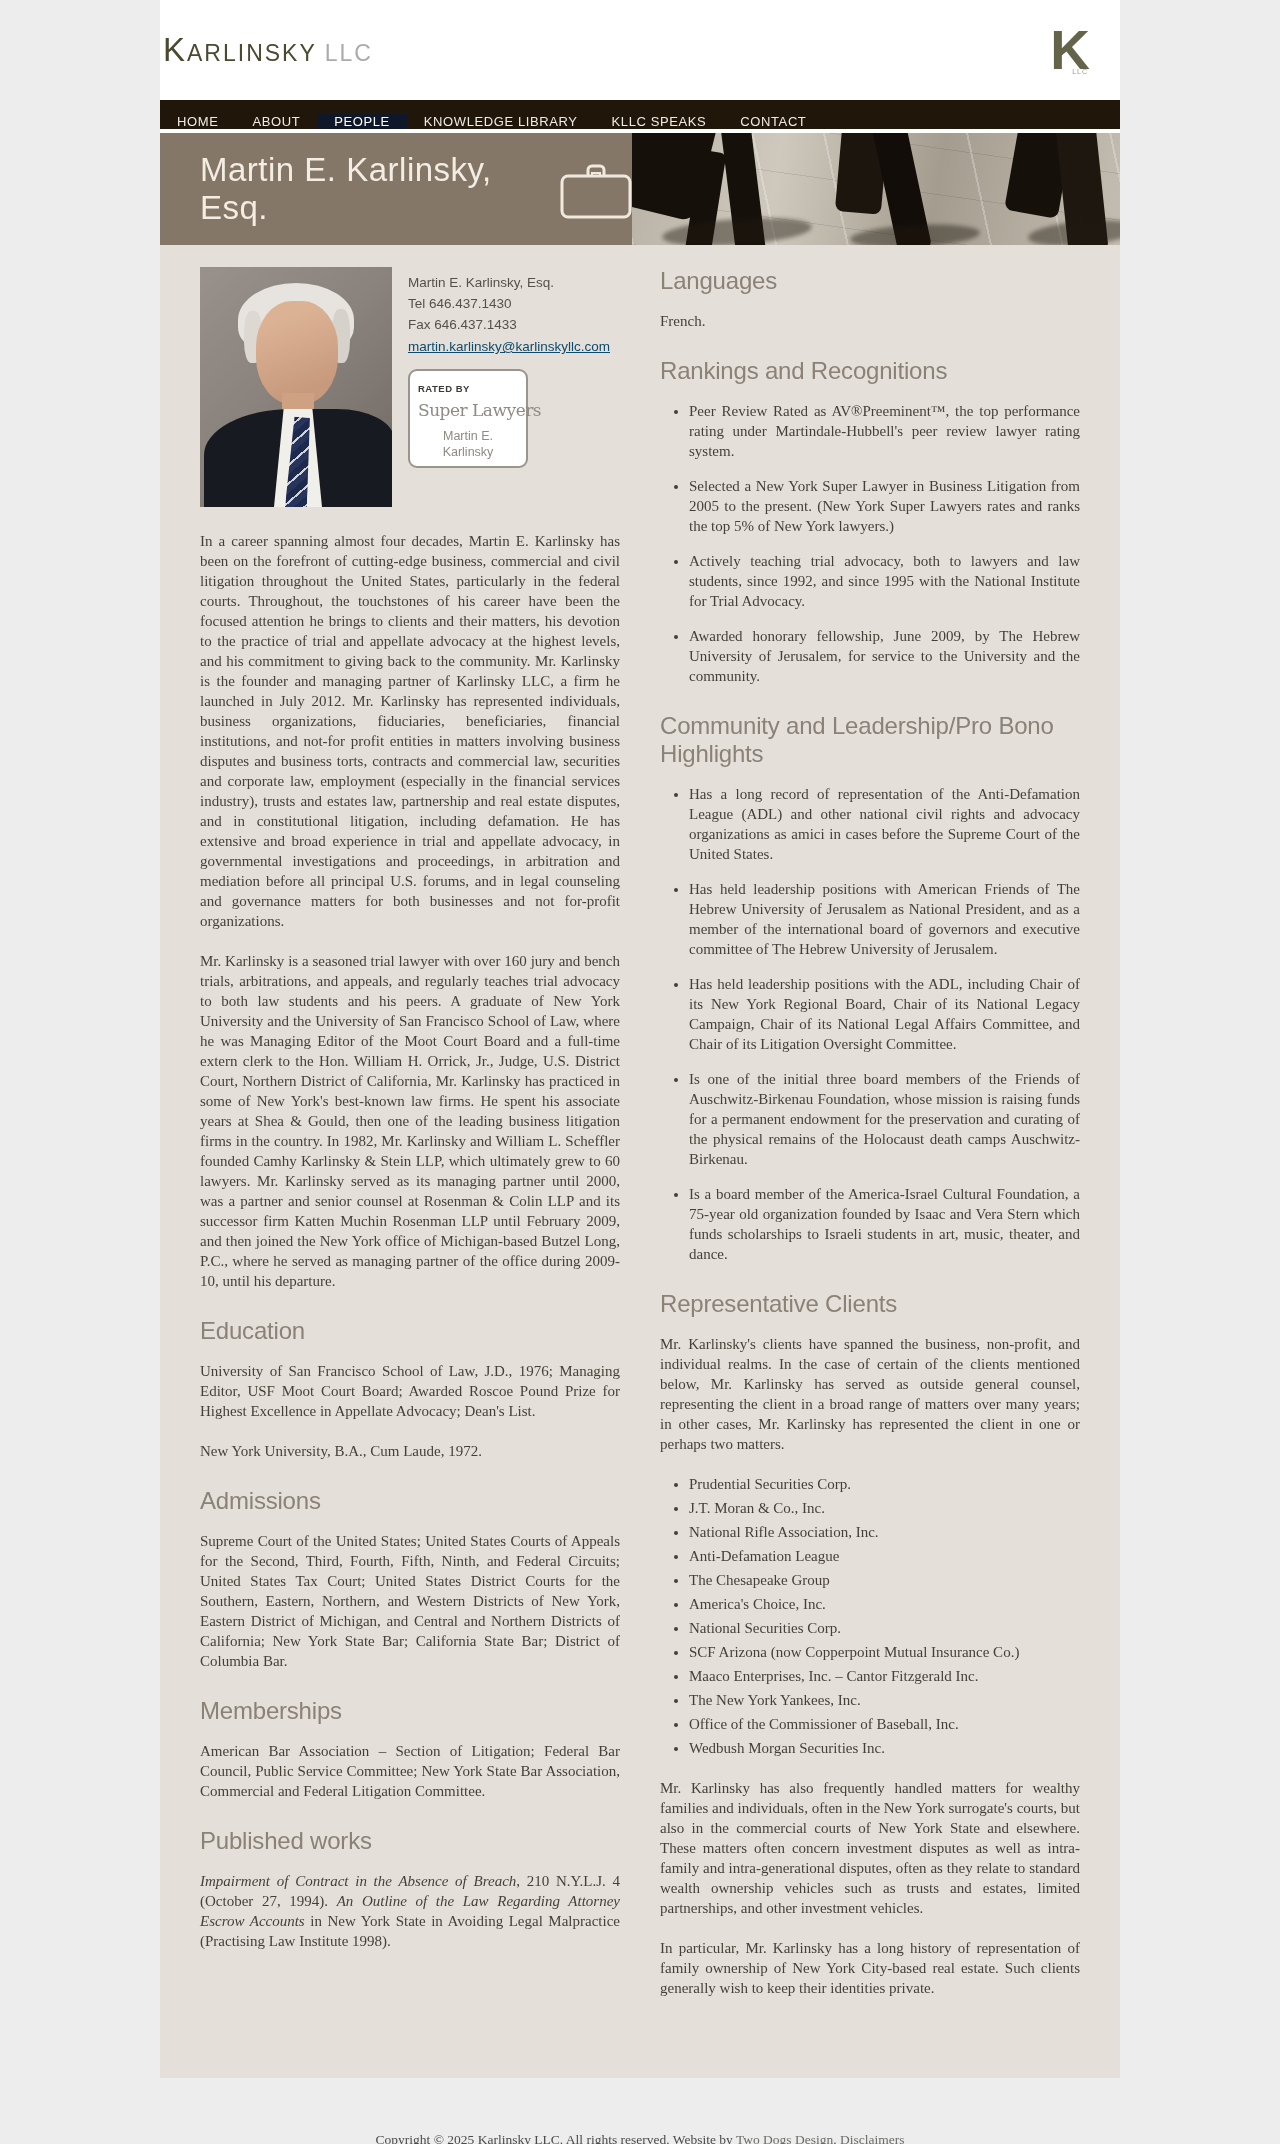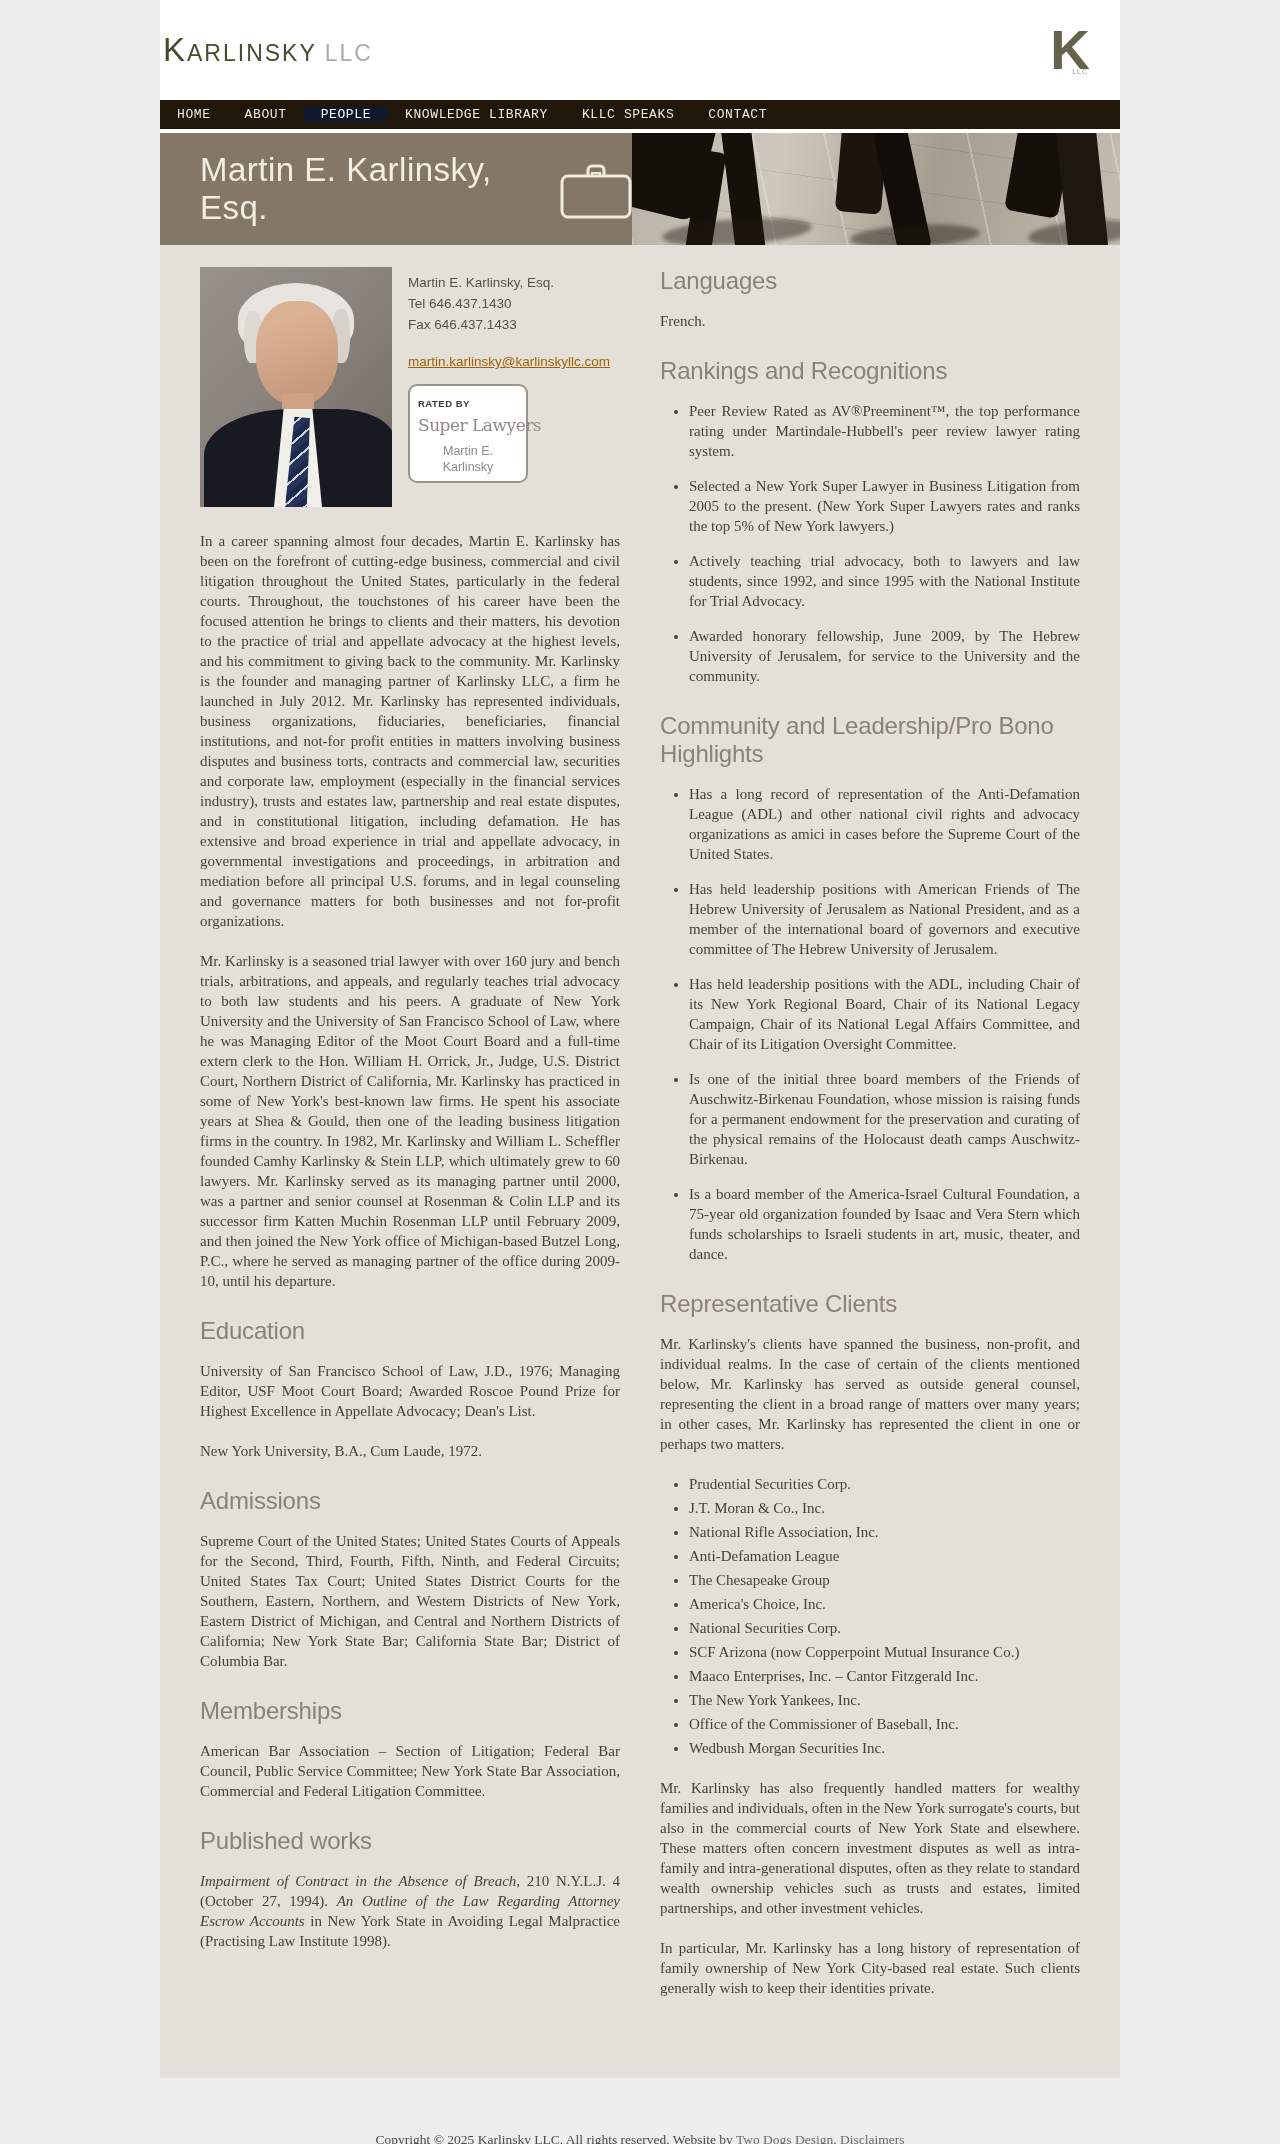--- a/index.html
+++ b/index.html
@@ -9,21 +9,21 @@
   
   .site-header { background:#ffffff; height:100px; display:flex; align-items:center; justify-content:space-between; padding:0 18px 0 3px; }
   .logo { font-family:"Liberation Sans", sans-serif; color:#4c4c33; font-size:33px; letter-spacing:2px; font-variant:small-caps; font-weight:400; }
   .logo .lg-main { color:#4b4a31; text-transform:capitalize; }
   .logo .lg-suffix { color:#ababab; margin-left:8px; }
   .logo-mark { position:relative; text-align:right; line-height:1; padding-right:14px; }
   .logo-mark .mark-k { font-size:55px; font-weight:bold; color:#636449; letter-spacing:-2px; }
   .logo-mark .mark-llc { position:absolute; right:14px; bottom:3px; font-size:7px; color:#9b9b92; letter-spacing:1px; }
 
   
-  .nav { background:#20160a; height:29px; display:flex; align-items:center;font-family:Liberation Mono, monospace; }
+  .nav { background:#20160a; height:29px; display:flex; align-items:flex-end; }
   .nav-item { display:flex; align-items:center; padding:0 17px; color:#efece6; font-size:13px; letter-spacing:0.6px; cursor:pointer; }
   .nav-item.active { background:#0f172a; color:#ffffff; }
   .nav-gap { height:4px; background:#ffffff; }
 
   
   .banner { height:112px; background:#857768; display:flex; overflow:hidden; }
   .banner-left { flex:1 1 auto; display:flex; align-items:center; padding-left:40px; }
   .banner-title { color:#f3ede3; font-size:33px; font-weight:300; letter-spacing:0.5px; }
   .briefcase { margin-left:28px; margin-top:4px; flex:0 0 auto; }
   
@@ -56,21 +56,21 @@
   .headshot { position:relative; width:192px; height:240px; flex:0 0 192px; overflow:hidden; background:linear-gradient(135deg,#98918c 0%,#8a827c 45%,#6f6761 100%); }
   .hs-hair { position:absolute; left:38px; top:16px; width:116px; height:74px; background:#e7e3de; border-radius:50% 50% 40% 40%; }
   .hs-face { position:absolute; left:56px; top:34px; width:82px; height:104px; background:linear-gradient(160deg,#dcb295 20%,#c79a7d 80%); border-radius:44% 44% 46% 46%; }
   .hs-hair-side { position:absolute; left:44px; top:44px; width:18px; height:52px; background:#ddd8d2; border-radius:40%; }
   .hs-hair-side2 { position:absolute; left:132px; top:42px; width:18px; height:54px; background:#d6d1cb; border-radius:40%; }
   .hs-neck { position:absolute; left:82px; top:126px; width:32px; height:26px; background:#cfa183; }
   .hs-suit { position:absolute; left:4px; top:142px; width:190px; height:100px; background:#171a21; border-radius:46% 30% 0 0; }
   .hs-shirt { position:absolute; left:74px; top:142px; width:48px; height:98px; background:#f1efe9; clip-path:polygon(20% 0,80% 0,100% 100%,0 100%); }
   .hs-tie { position:absolute; left:88px; top:150px; width:22px; height:92px; transform:rotate(4deg); background:repeating-linear-gradient(135deg,#1d2a4d 0 6px,#cfd3d8 6px 8px,#27355c 8px 14px); clip-path:polygon(15% 0,85% 0,100% 100%,0 100%); }
   .contact { font-size:13.5px; color:#56504a; line-height:21px; padding-top:5px; }
-  .contact .email { color:#a16207; text-decoration:underline; cursor:pointer; display:inline-block; margin-top:16px; }
+  .contact .email { color:#0c4a6e; text-decoration:underline; cursor:pointer; display:inline-block; margin-top:1px; }
   .badge { margin-top:12px; width:120px; background:#ffffff; border:2px solid #9a958c; border-radius:9px; padding:7px 8px 6px 8px; }
   .badge .rated { font-size:9.5px; font-weight:bold; color:#3d3a35; letter-spacing:0.5px; }
   .badge .sl { font-family:"DejaVu Serif", serif; font-size:17px; color:#8f8a82; letter-spacing:-0.5px; margin-top:1px; white-space:nowrap; }
   .badge .bname { font-size:12.5px; color:#8f8a82; text-align:center; line-height:16px; margin-top:7px; }
 
   
   ul.bullets { list-style:disc; padding-left:29px; margin:0 0 20px 0; }
   ul.bullets li { text-align:justify; margin-bottom:15px; }
   ul.bullets.tight li { text-align:left; margin-bottom:4px; }
 

